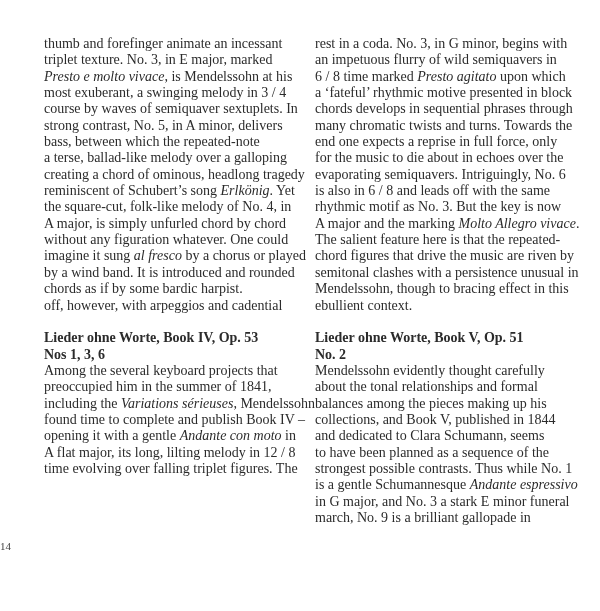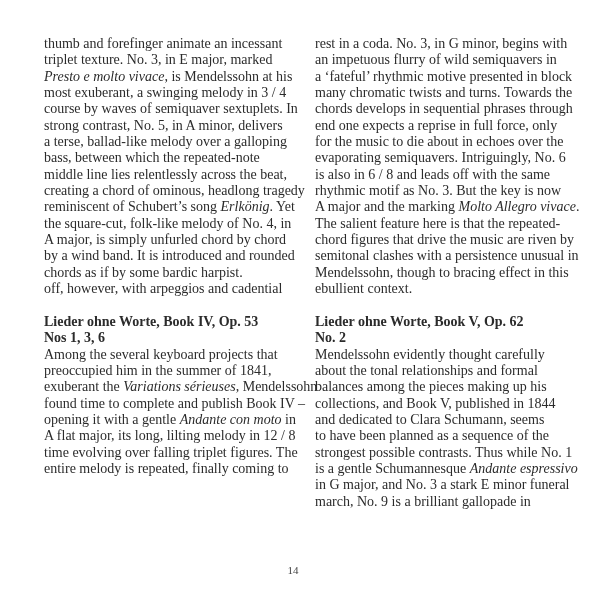--- a/index.html
+++ b/index.html
@@ -5,73 +5,74 @@
   html, body { margin: 0; padding: 0; background: #ffffff; }
   body { width: 600px; height: 611px; position: relative; overflow: hidden;
          font-family: "Liberation Serif", "DejaVu Serif", serif; color: #2b2b2b; }
   .col { position: absolute; top: 36px; width: 262px; font-size: 14px; line-height: 16.35px; }
   .col.left { left: 44px; }
   .col.right { left: 315px; }
   .line { display: block; white-space: nowrap; }
   .gap { display: block; height: 16.35px; }
   .heading { font-weight: bold; }
   em { font-style: italic; }
-  .page-number { position: absolute; top: 564px; left: 0; width: 586px; text-align: center; font-size: 11px; color: #444; }
+  .page-number { position: absolute; top: 540px; left: 0; width: 586px; text-align: left; font-size: 11px; color: #444; }
 </style>
 </head>
 <body>
 
 <div class="col left">
     <span class="line"><span>thumb and forefinger animate an incessant</span></span>
     <span class="line"><span>triplet texture. No. 3, in E major, marked</span></span>
     <span class="line"><em>Presto e molto vivace</em><span>, is Mendelssohn at his</span></span>
     <span class="line"><span>most exuberant, a swinging melody in 3 / 4</span></span>
     <span class="line"><span>course by waves of semiquaver sextuplets. In</span></span>
     <span class="line"><span>strong contrast, No. 5, in A minor, delivers</span></span>
+    <span class="line"><span>bass, between which the repeated-note</span></span>
     <span class="line"><span>a terse, ballad-like melody over a galloping</span></span>
-    <span class="line"><span>bass, between which the repeated-note</span></span>
-    <span class="line"><span>middle line lies relentlessly across the beat,</span></span>
     <span class="line"><span>creating a chord of ominous, headlong tragedy</span></span>
     <span class="line"><span>reminiscent of Schubert’s song </span><em>Erlkönig</em><span>. Yet</span></span>
     <span class="line"><span>the square-cut, folk-like melody of No. 4, in</span></span>
     <span class="line"><span>A major, is simply unfurled chord by chord</span></span>
+    <span class="line"><span>without any figuration whatever. One could</span></span>
+    <span class="line"><span>imagine it sung </span><em>al fresco</em><span> by a chorus or played</span></span>
     <span class="line"><span>by a wind band. It is introduced and rounded</span></span>
     <span class="line"><span>chords as if by some bardic harpist.</span></span>
     <span class="line"><span>off, however, with arpeggios and cadential</span></span>
     <span class="gap"></span>
     <span class="line heading"><span>Lieder ohne Worte, Book IV, Op. 53</span></span>
     <span class="line heading"><span>Nos 1, 3, 6</span></span>
     <span class="line"><span>Among the several keyboard projects that</span></span>
     <span class="line"><span>preoccupied him in the summer of 1841,</span></span>
-    <span class="line"><span>exuberant the </span><em>Variations sérieuses</em><span>, Mendelssohn</span></span>
+    <span class="line"><span>including the </span><em>Variations sérieuses</em><span>, Mendelssohn</span></span>
     <span class="line"><span>found time to complete and publish Book IV –</span></span>
     <span class="line"><span>opening it with a gentle </span><em>Andante con moto</em><span> in</span></span>
     <span class="line"><span>A flat major, its long, lilting melody in 12 / 8</span></span>
     <span class="line"><span>time evolving over falling triplet figures. The</span></span>
-    <span class="line"><span>entire melody is repeated, finally coming to</span></span>
   </div>
 <div class="col right">
     <span class="line"><span>rest in a coda. No. 3, in G minor, begins with</span></span>
     <span class="line"><span>an impetuous flurry of wild semiquavers in</span></span>
+    <span class="line"><span>6 / 8 time marked </span><em>Presto agitato</em><span> upon which</span></span>
     <span class="line"><span>a ‘fateful’ rhythmic motive presented in block</span></span>
+    <span class="line"><span>chords develops in sequential phrases through</span></span>
     <span class="line"><span>many chromatic twists and turns. Towards the</span></span>
-    <span class="line"><span>chords develops in sequential phrases through</span></span>
     <span class="line"><span>end one expects a reprise in full force, only</span></span>
     <span class="line"><span>for the music to die about in echoes over the</span></span>
     <span class="line"><span>evaporating semiquavers. Intriguingly, No. 6</span></span>
     <span class="line"><span>is also in 6 / 8 and leads off with the same</span></span>
     <span class="line"><span>rhythmic motif as No. 3. But the key is now</span></span>
     <span class="line"><span>A major and the marking </span><em>Molto Allegro vivace</em><span>.</span></span>
     <span class="line"><span>The salient feature here is that the repeated-</span></span>
     <span class="line"><span>chord figures that drive the music are riven by</span></span>
     <span class="line"><span>semitonal clashes with a persistence unusual in</span></span>
     <span class="line"><span>Mendelssohn, though to bracing effect in this</span></span>
     <span class="line"><span>ebullient context.</span></span>
     <span class="gap"></span>
-    <span class="line heading"><span>Lieder ohne Worte, Book V, Op. 62</span></span>
+    <span class="line heading"><span>Lieder ohne Worte, Book V, Op. 51</span></span>
     <span class="line heading"><span>No. 2</span></span>
     <span class="line"><span>Mendelssohn evidently thought carefully</span></span>
     <span class="line"><span>about the tonal relationships and formal</span></span>
     <span class="line"><span>balances among the pieces making up his</span></span>
     <span class="line"><span>collections, and Book V, published in 1844</span></span>
     <span class="line"><span>and dedicated to Clara Schumann, seems</span></span>
     <span class="line"><span>to have been planned as a sequence of the</span></span>
     <span class="line"><span>strongest possible contrasts. Thus while No. 1</span></span>
     <span class="line"><span>is a gentle Schumannesque </span><em>Andante espressivo</em></span>
     <span class="line"><span>in G major, and No. 3 a stark E minor funeral</span></span>

